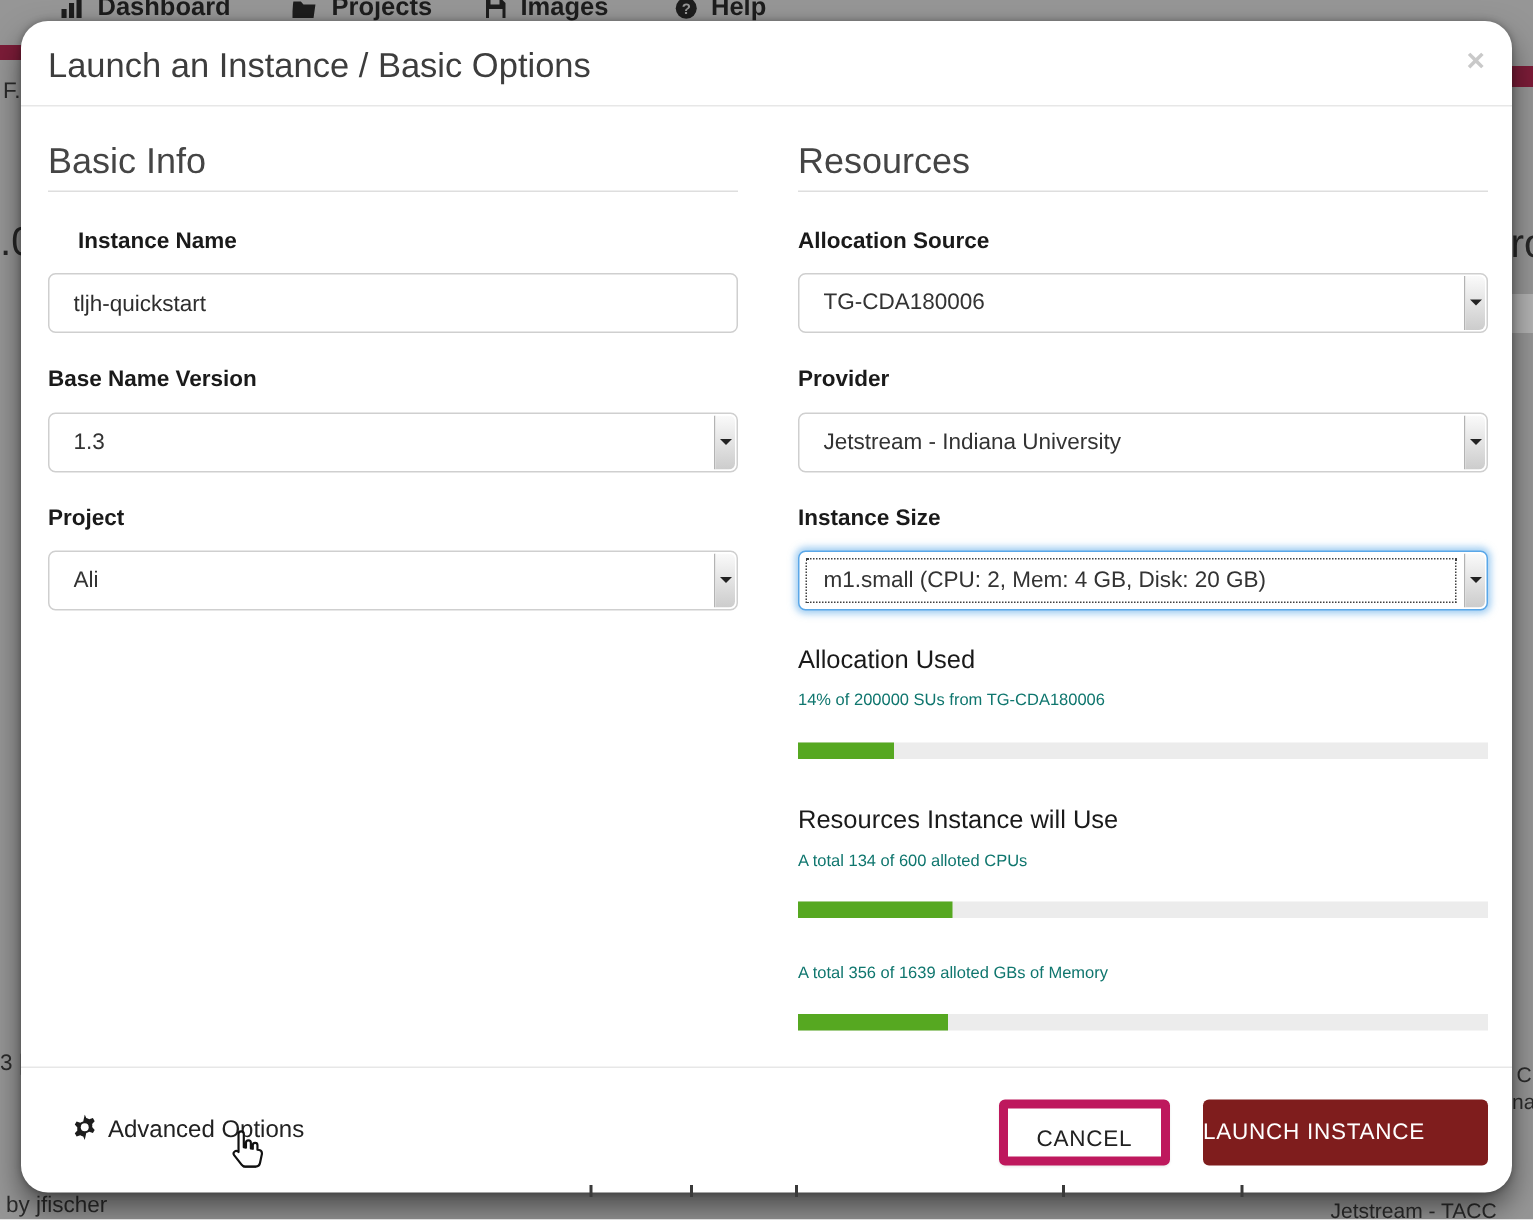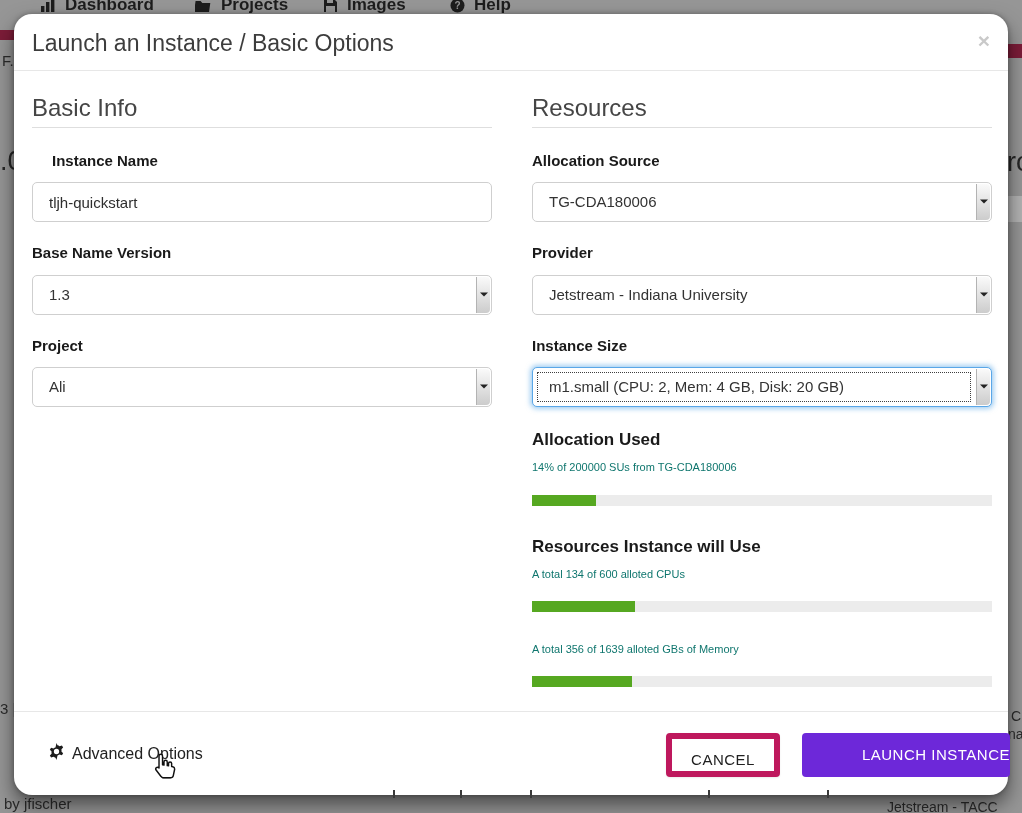--- a/index.html
+++ b/index.html
@@ -42,37 +42,37 @@
   .sel .arrow { position:absolute; top:1px; bottom:1px; right:1px; width:14px;
                 background:linear-gradient(#fafafa,#cccccc); border-left:1px solid #b3b3b3;
                 border-radius:0 4px 4px 0; }
   .sel .arrow::after { content:""; position:absolute; left:50%; top:50%;
                        transform:translate(-50%,-30%);
                        border:4px solid transparent; border-top-color:#222; }
   .sel.focused { border-color:#5aa7e8; box-shadow:0 0 5px 2px rgba(90,167,232,.55); }
   .focus-ring { position:absolute; left:4px; right:20px; top:4px; bottom:4px;
                 border:1px dotted #3f3f3f; pointer-events:none; }
 
-  .subhead { position:absolute; font-size:17px; font-weight:bold; color:#1a1a1a; }
+  .subhead { position:absolute; font-size:17px; font-weight:normal; color:#1a1a1a; }
   .bodytext { position:absolute; font-size:11px; color:#0f766e; }
 
   .track { position:absolute; width:460px; height:11px; background:#ececec; }
   .fill { height:100%; background:#56a821; }
 
   .ftr-line { position:absolute; left:0; right:0; top:697px; border-top:1px solid #e7e7e7; }
   .adv { position:absolute; left:34px; top:729px; display:flex; align-items:center; gap:7px;
          font-size:16px; color:#212121; cursor:pointer; }
   .btn-cancel { position:absolute; left:652px; top:719px; width:114px; height:44px;
                 background:#fff; border:6px solid #be185d; border-radius:4px;
                 font-size:15px; letter-spacing:.5px; color:#212121; text-align:center;
                 line-height:42px; cursor:pointer; box-shadow:0 1px 2px rgba(0,0,0,.08);
                 font-family:"Liberation Sans", sans-serif; }
-  .btn-launch { position:absolute; left:788px; top:719px; width:208px; height:44px;
-                background:#6d28d9; border:none; border-radius:4px; font-size:15px;
-                letter-spacing:.5px; color:#ffffff; text-align:right; line-height:44px;
+  .btn-launch { position:absolute; left:788px; top:719px; width:190px; height:44px;
+                background:#7f1d1d; border:none; border-radius:4px; font-size:15px;
+                letter-spacing:.5px; color:#ffffff; text-align:left; line-height:44px;
                 cursor:pointer; font-family:"Liberation Sans", sans-serif; }
   .cursor-hand { position:absolute; left:138px; top:737px; z-index:40; }
 </style>
 </head>
 <body>
 
 <div id="stage">
 
   <div class="bg-nav">
     <div class="nav-item" style="left:40px">

